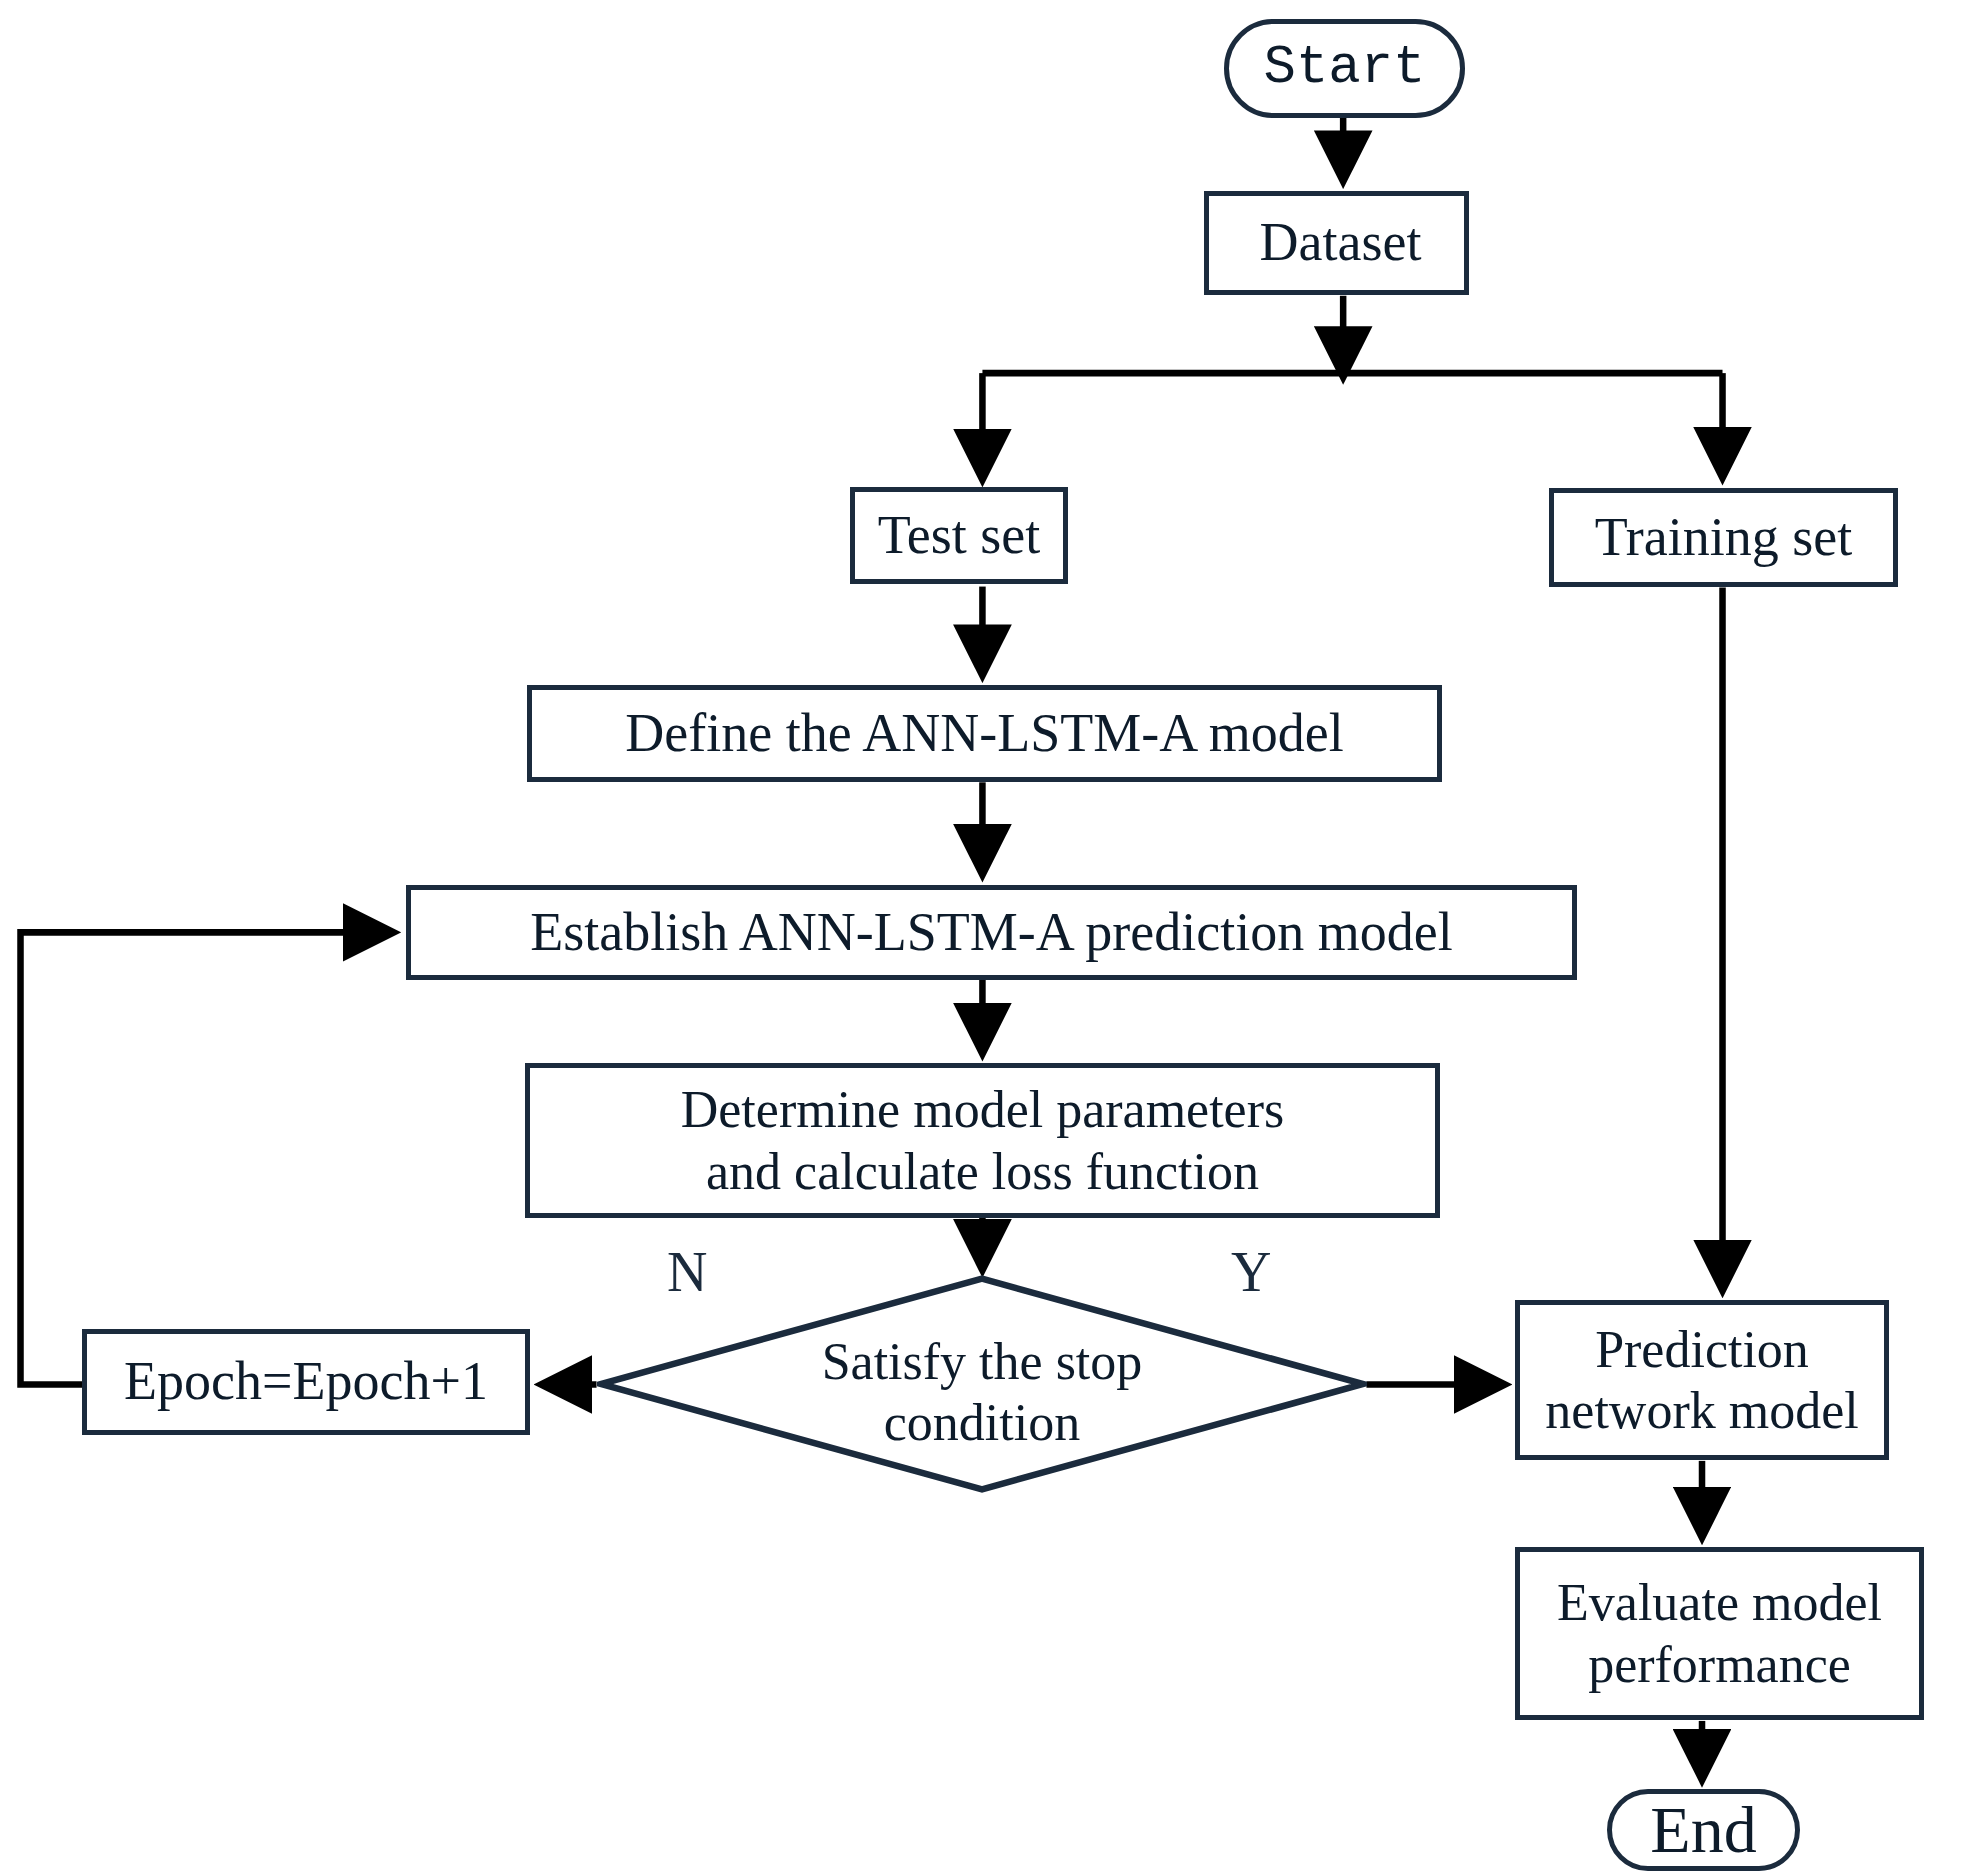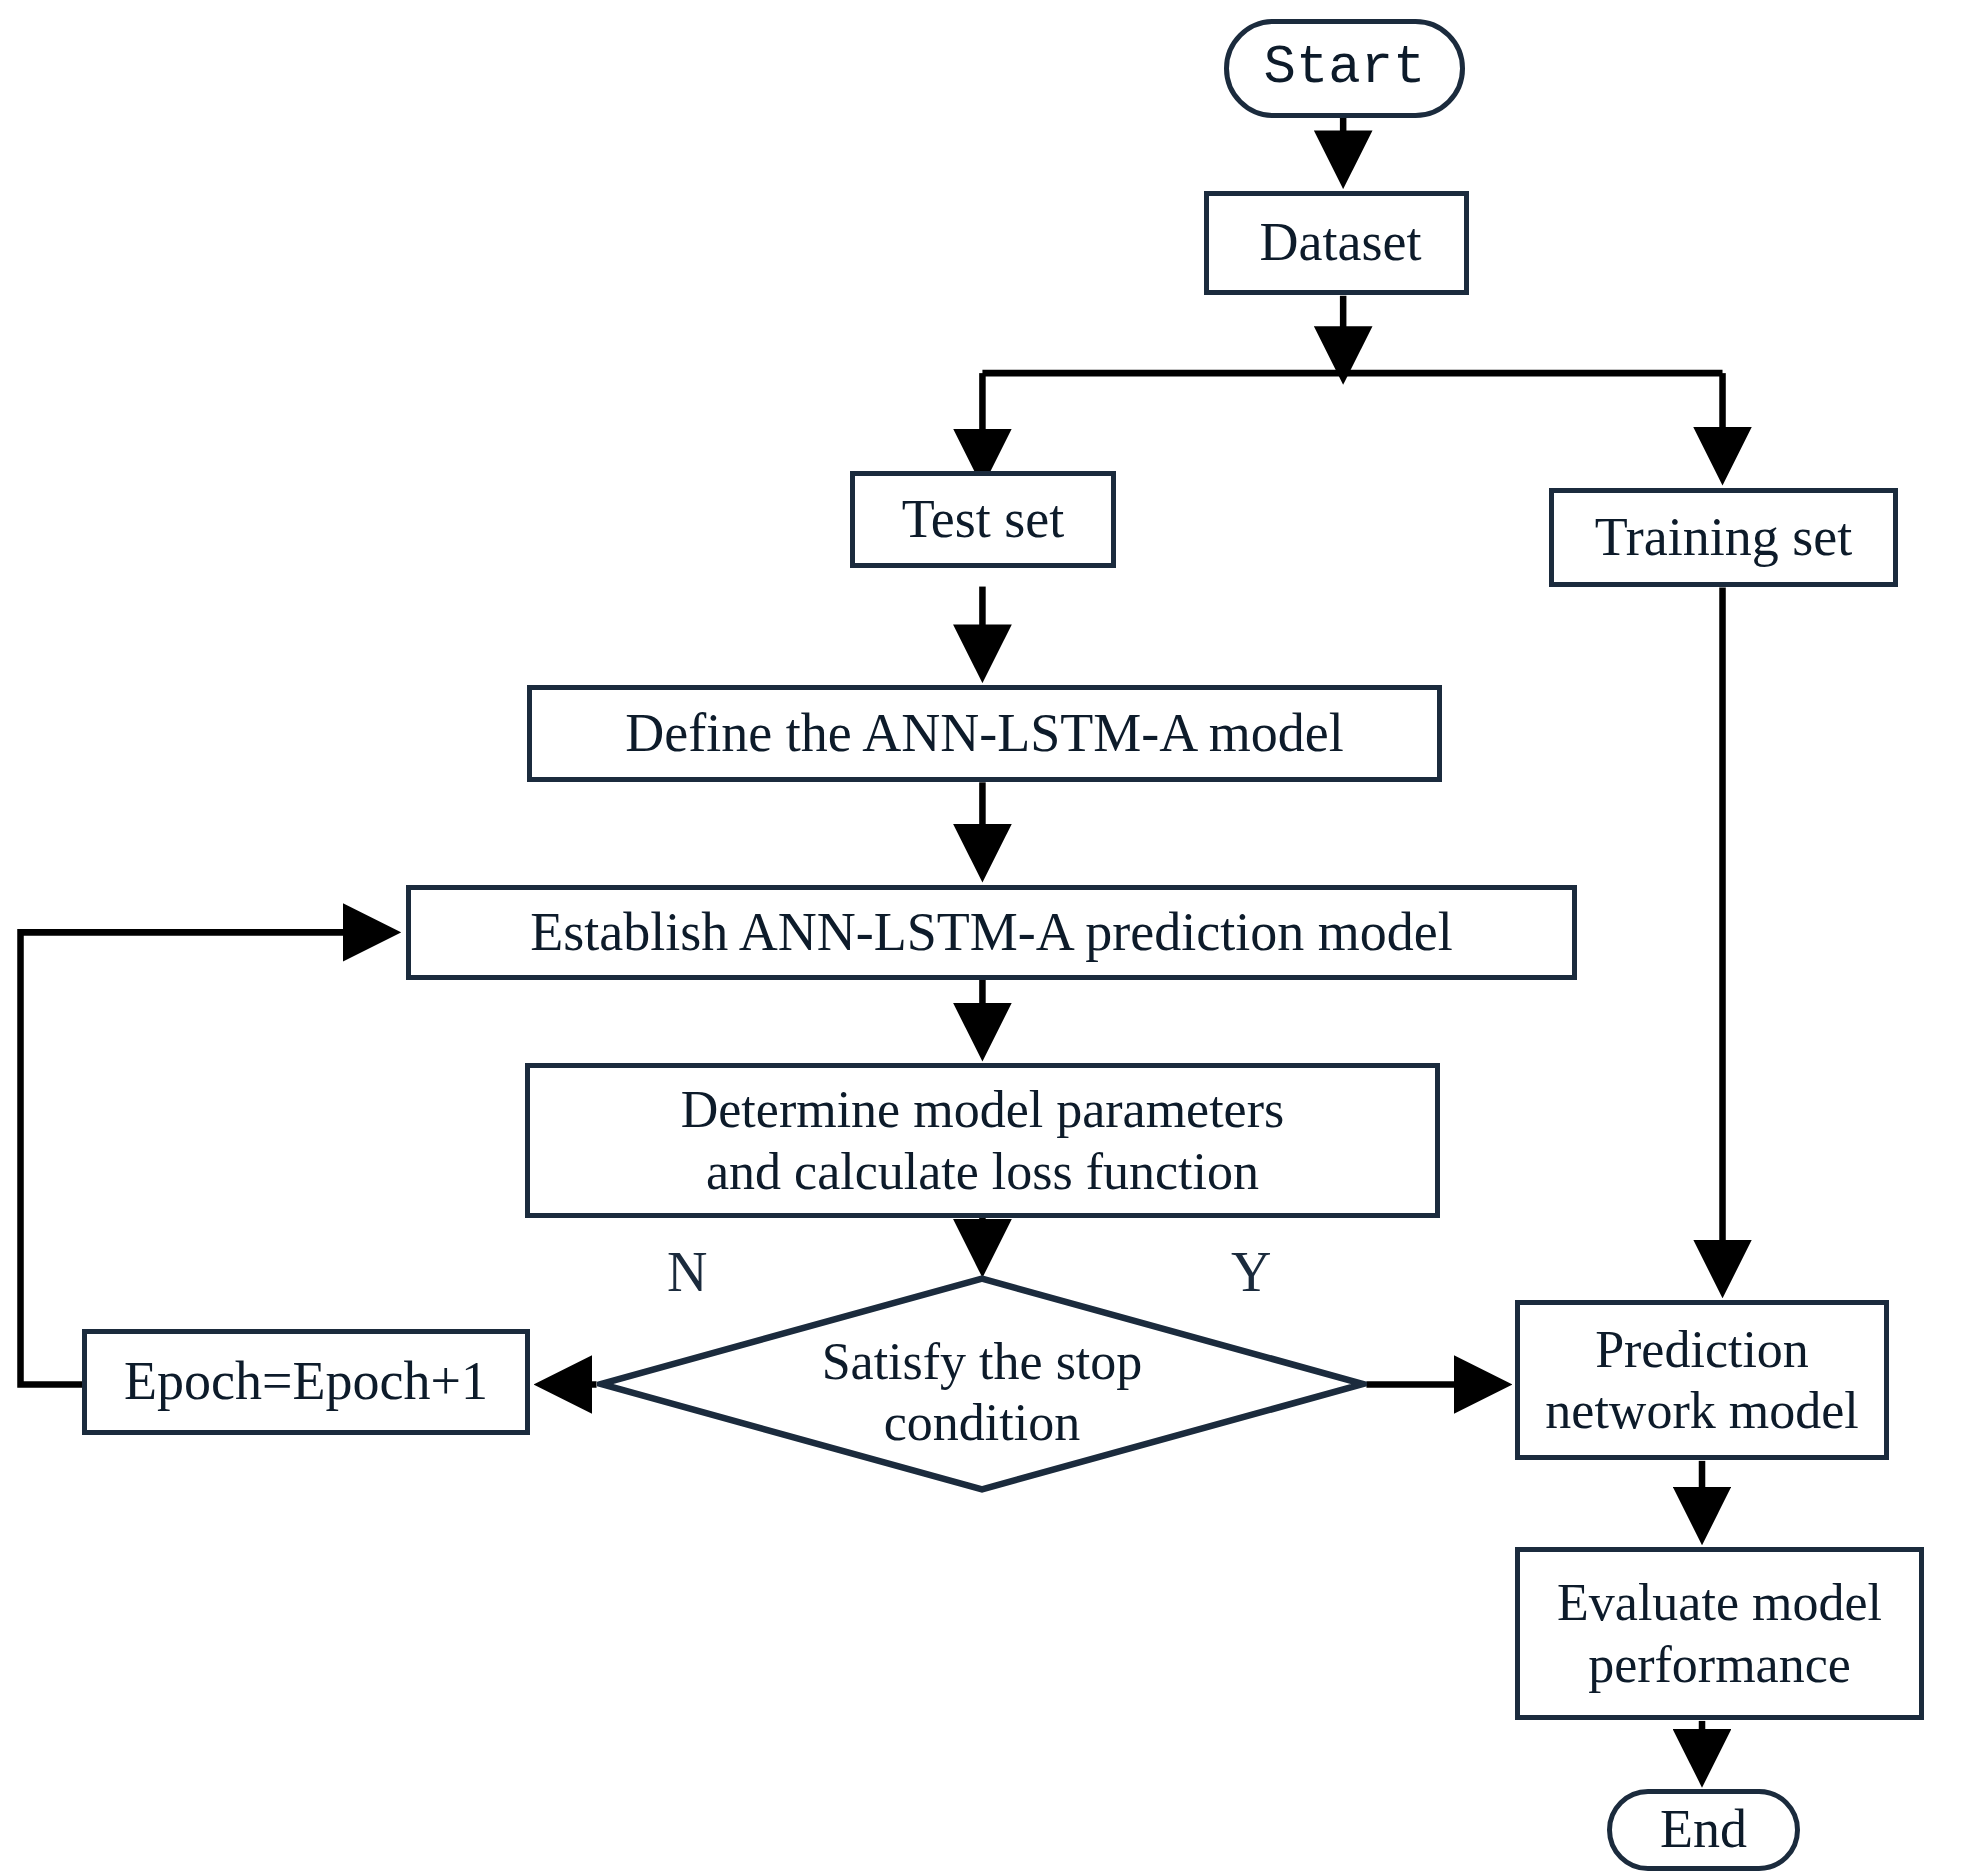--- a/index.html
+++ b/index.html
@@ -67,30 +67,30 @@
   .edge-label {
     position: absolute;
     color: #1b2b3d;
     z-index: 3;
     font-size: 56px;
   }
 
   
   #node-start        { left: 1224px; top: 18.6px;   width: 241px;  height: 99px; font-size: 54px; font-family: Liberation Mono, monospace; }
   #node-dataset      { left: 1204px; top: 191px;  width: 265px;  height: 104px; font-size: 54px; padding-left: 8px; }
-  #node-testset      { left: 850px;  top: 471px;  width: 266px;  height: 97px; font-size: 54px; }
+  #node-testset      { left: 850px;  top: 487px;  width: 218px;  height: 97px; font-size: 54px; }
   #node-trainingset  { left: 1549px; top: 488px;  width: 349px;  height: 99px; font-size: 54px; }
   #node-define       { left: 527px;  top: 685px;  width: 915px;  height: 97px; font-size: 54px; }
   #node-establish    { left: 406px;  top: 885px;  width: 1171px; height: 95px; font-size: 54px; }
   #node-determine    { left: 525px;  top: 1063px; width: 915px;  height: 155px; font-size: 52px; }
   #node-decision     { left: 597px;  top: 1275px; width: 770px;  height: 218px; font-size: 52px; }
   #node-epoch        { left: 82px;   top: 1329px; width: 448px;  height: 106px; font-size: 54px; }
   #node-prediction   { left: 1515px; top: 1300px; width: 374px;  height: 160px; font-size: 52px; }
   #node-evaluate     { left: 1515px; top: 1547px; width: 409px;  height: 173px; font-size: 52px; }
-  #node-end          { left: 1607px; top: 1789px; width: 193px;  height: 82px;  font-size: 54px; }
+  #node-end          { left: 1607px; top: 1789px; width: 193px;  height: 82px;  font-size: 66px; }
 
   #label-n { left: 667px;  top: 1240px; }
   #label-y { left: 1231px; top: 1240px; }
 </style>
 </head>
 <body>
 
 <div id="flowchart-canvas">
 
   <svg id="edge-layer" viewBox="0 0 2106 2011" width="1963" height="1875" xmlns="http://www.w3.org/2000/svg">

